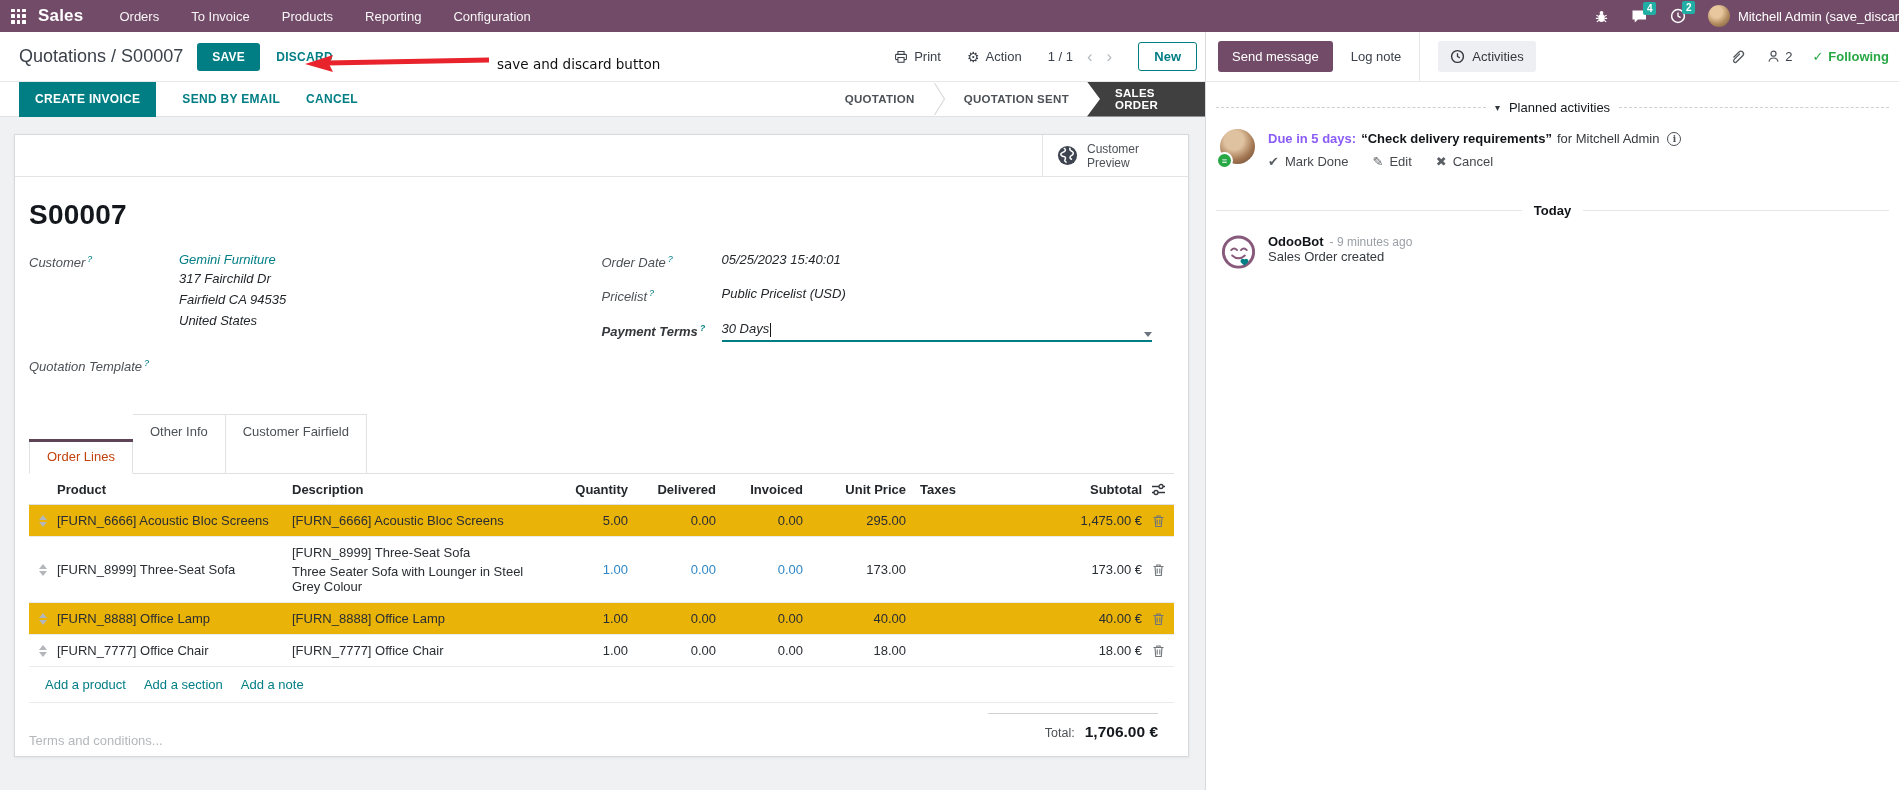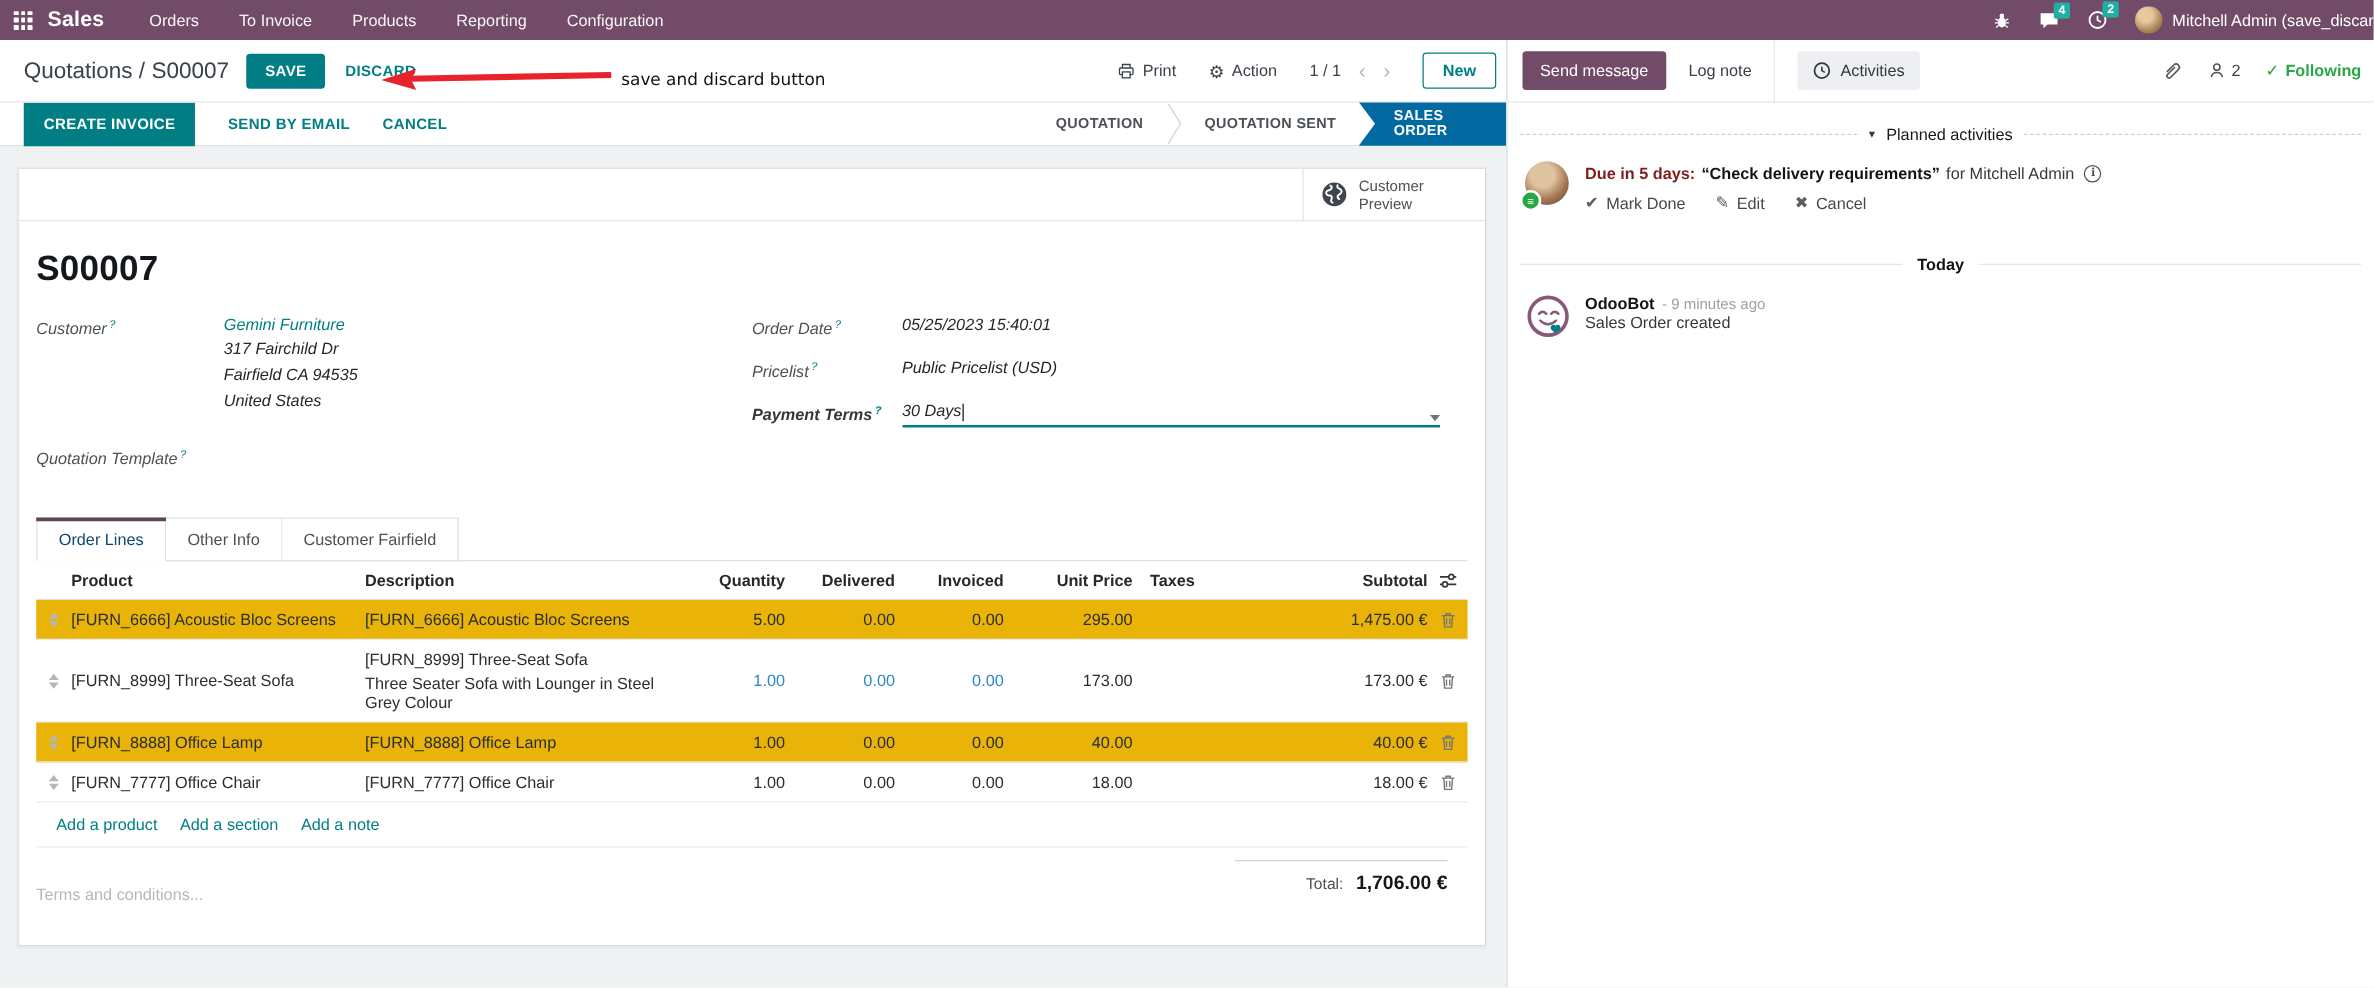--- a/index.html
+++ b/index.html
@@ -39,21 +39,21 @@
   .anno-arrow { position:absolute; left:303px; top:20px; pointer-events:none; }
   .anno-label { position:absolute; left:497px; top:24px; font-size:13.5px; color:#111; font-family:"DejaVu Sans",sans-serif; }
 
   
   .status-row { height:35px; background:#fff; border-bottom:1px solid #dfe2e5; display:flex; align-items:center; padding-left:19px; }
   .btn-primary-sm { background:#017E84; color:#fff; border:none; font-size:12px; font-weight:700; letter-spacing:.3px; padding:8px 16px; border-radius:0; height:35px; cursor:pointer; font-family:inherit; }
   .btn-flat-sm { background:none; border:none; color:#017E84; font-size:12px; font-weight:700; letter-spacing:.3px; margin-left:26px; cursor:pointer; font-family:inherit; }
   .statebar { margin-left:auto; display:flex; align-items:stretch; height:35px; }
   .state { display:flex; align-items:center; font-size:11.5px; font-weight:700; letter-spacing:.3px; color:#4b5157; padding:0 18px; cursor:pointer; }
   .state-sep { display:flex; align-items:center; }
-  .state.active { background:#0369a1; color:#fff; padding:0 20px 0 28px; clip-path:polygon(0 0,100% 0,100% 100%,0 100%,13px 50%); width:118px; }
+  .state.active { background:#404040; color:#fff; padding:0 20px 0 28px; clip-path:polygon(0 0,100% 0,100% 100%,0 100%,13px 50%); width:118px; }
 
   
   .content { position:absolute; top:86px; bottom:0; left:0; right:0; background:#f0f1f3; overflow:hidden; }
   .sheet { position:absolute; left:14px; top:16px; width:1175px; height:623px; background:#fff; border:1px solid #d7dadd; box-shadow:0 1px 3px rgba(0,0,0,.06); }
   .sheet-strip { height:42px; border-bottom:1px solid #e3e5e8; display:flex; justify-content:flex-end; }
   .preview-btn { display:flex; align-items:center; gap:9px; border-left:1px solid #e3e5e8; padding:0 14px; min-width:146px; cursor:pointer; }
   .preview-txt { font-size:12px; color:#4c5157; line-height:14px; }
   .sheet-pad { padding:0 14px; }
   .rec-title { font-size:28px; font-weight:600; color:#14181d; margin-top:22px; letter-spacing:.2px; }
 
@@ -69,21 +69,21 @@
   .addr div { line-height:21px; }
   .fgroup.right .frow { margin-bottom:14px; }
   .fvalue-input { flex:1; display:flex; align-items:flex-end; border-bottom:2px solid #017E84; padding-bottom:3px; margin-right:22px; position:relative; }
   .cursor { display:inline-block; width:1px; height:14px; background:#15181b; margin-left:1px; vertical-align:-2px; }
   .input-caret { margin-left:auto; width:0; height:0; border-left:4.5px solid transparent; border-right:4.5px solid transparent; border-top:5px solid #6c757d; cursor:pointer; }
 
   
   .tabs { display:flex; margin-top:26px; border-bottom:1px solid #dfe2e5; padding-left:0; }
   .tab { position:relative; top:1px; font-size:13px; color:#4c5157; padding:9px 17px; border:1px solid #dfe2e5; background:#fff; cursor:pointer; border-left:none; }
   .tab:first-child { border-left:1px solid #dfe2e5; }
-  .tab.active { border-bottom:1px solid #fff; color:#0c4a6e; }
+  .tab.active { border-bottom:1px solid #fff; color:#c2410c;margin-top:25px; }
   .tab.active::before { content:""; position:absolute; left:-1px; right:-1px; top:-1px; height:3px; background:#5e4457; }
 
   
   .otable { font-size:13px; }
   .trow { display:flex; align-items:center; border-bottom:1px solid #e9ebed; }
   .trow.head { font-weight:700; color:#24282c; border-bottom:1px solid #dfe2e5; padding:8px 0 7px; }
   .trow.body { padding:8px 0; color:#2a2e33; }
   .trow.striped { background:#eab308; }
   .c-handle { width:28px; display:flex; flex-direction:column; align-items:center; gap:2px; cursor:grab; }
   .tri-up { width:0; height:0; border-left:4px solid transparent; border-right:4px solid transparent; border-bottom:5px solid #b3b7bb; }
@@ -123,21 +123,21 @@
   .chatter-body { padding:18px 0 0; }
   .section-hdr { display:flex; align-items:center; gap:9px; padding:0 10px; font-size:13px; color:#14181d; }
   .dash { flex:1; border-top:1px dashed #ccd0d4; }
   .sec-caret { font-size:10px; color:#34383d; }
   .activity { display:flex; margin:14px 14px 0; }
   .av-wrap { position:relative; width:36px; height:36px; flex:none; }
   .av-photo, .av-photo2 { width:35px; height:35px; border-radius:50%; background:radial-gradient(circle at 40% 32%, #dfc2a0 0 30%, #a37652 62%, #5d4430 100%); }
   .av-badge { position:absolute; left:-4px; bottom:-4px; width:17px; height:17px; border-radius:50%; background:#28a745; border:2px solid #fff; color:#fff; font-size:9px; font-weight:700; display:flex; align-items:center; justify-content:center; }
   .act-lines { margin-left:12px; font-size:13px; }
   .act-l1 { display:flex; align-items:center; gap:5px; margin-top:2px; flex-wrap:nowrap; }
-  .due { color:#7f1d1d; font-weight:700; }
+  .due { color:#8b5cf6; font-weight:700; }
   .summary { color:#101419; font-weight:700; }
   .assignee { color:#35393e; }
   .info-i { width:14px; height:14px; border-radius:50%; border:1.4px solid #4b5055; color:#4b5055; font-size:9px; font-weight:700; display:inline-flex; align-items:center; justify-content:center; font-family:"DejaVu Serif",serif; margin-left:3px; cursor:pointer; }
   .act-l2 { display:flex; gap:24px; margin-top:8px; color:#45494e; }
   .act-link { display:flex; gap:6px; align-items:center; cursor:pointer; }
   .glyph { color:#5a5f64; }
 
   .today-div { display:flex; align-items:center; gap:12px; margin-top:34px; padding:0 10px; font-size:13px; font-weight:700; color:#101419; }
   .solid { flex:1; border-top:1px solid #e4e6e9; }
   .message { display:flex; margin:16px 14px 0; }

